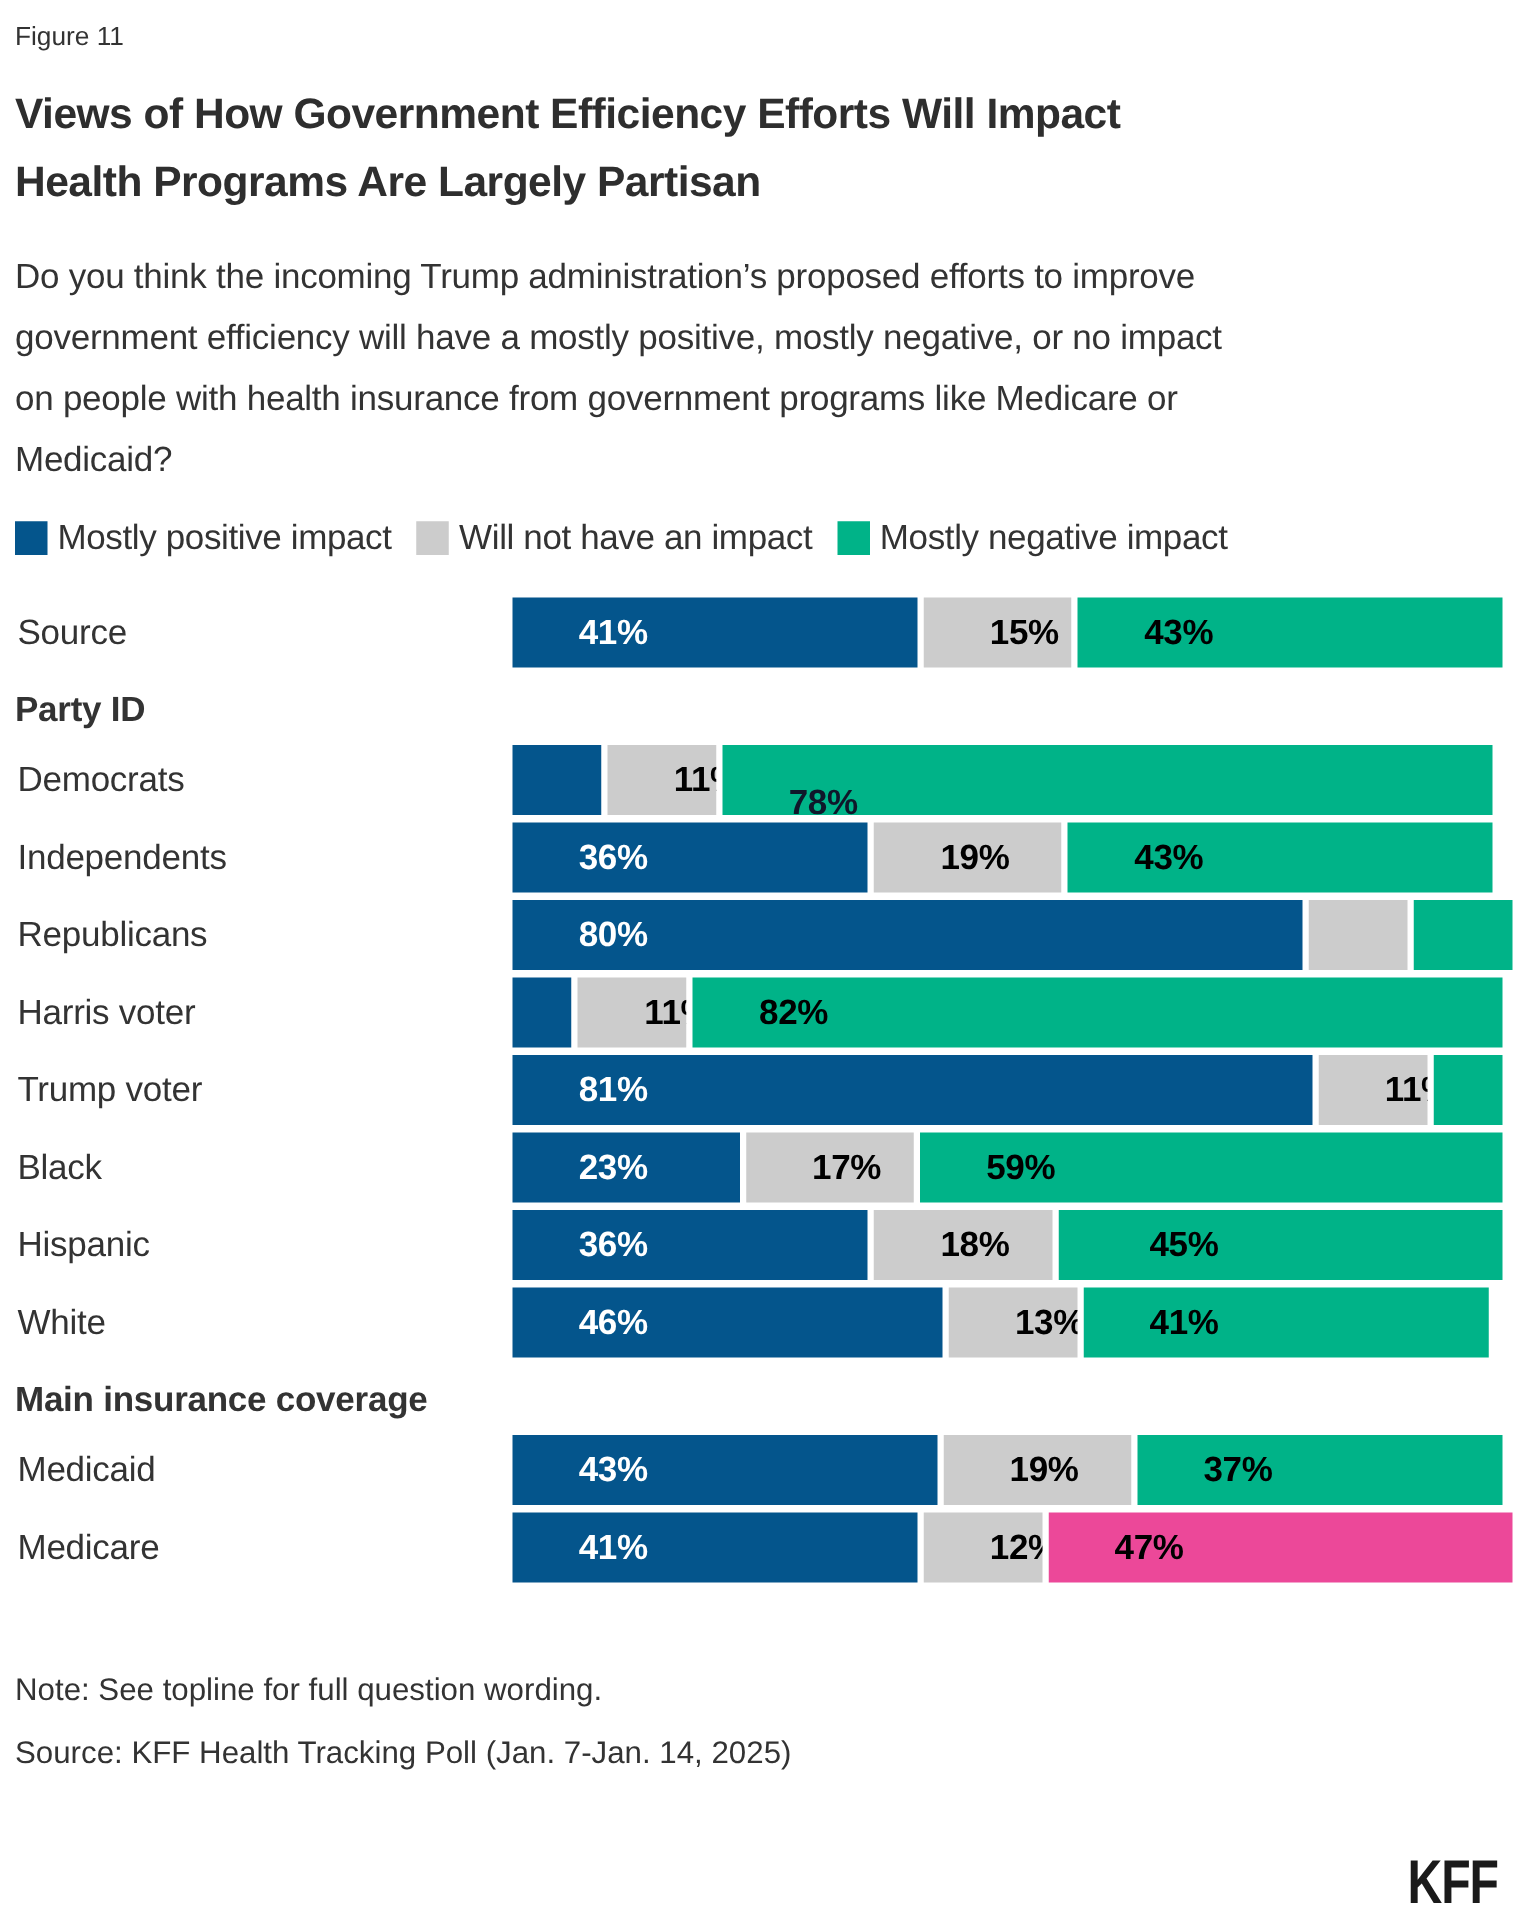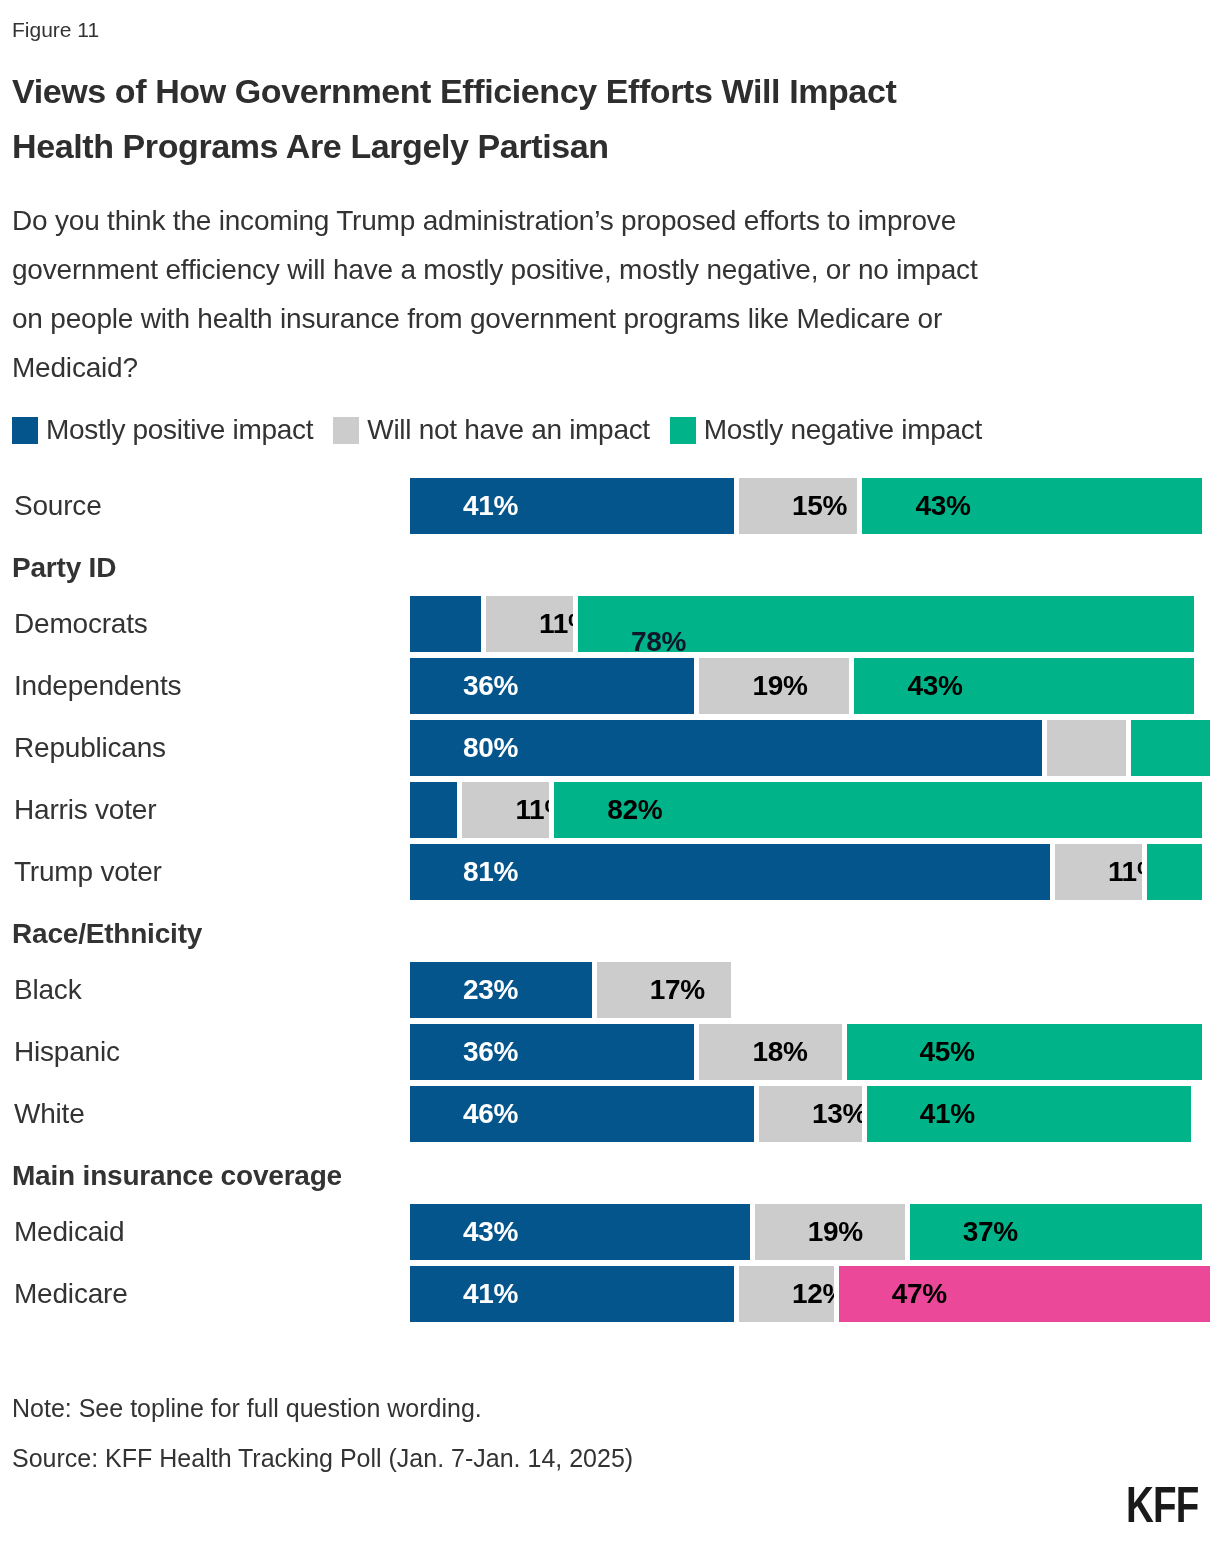--- a/index.html
+++ b/index.html
@@ -163,29 +163,31 @@
         <div class="bar">
           <div class="segment" style="width: 639.9px; background: rgb(4, 85, 140);">
             <span class="segment-label" style="color: rgb(255, 255, 255);">81%</span>
           </div>
           <div class="segment" style="width: 86.9px; background: rgb(204, 204, 204);">
             <span class="segment-label" style="color: rgb(0, 0, 0);">11%</span>
           </div>
           <div class="segment" style="width: 55.3px; background: rgb(0, 179, 136);"></div>
         </div>
       </div>
-      <div class="section-header">Race/Ethnicity</div>
       <div class="bar-row">
         <div class="row-label">Black</div>
         <div class="bar">
           <div class="segment" style="width: 181.7px; background: rgb(4, 85, 140);">
             <span class="segment-label" style="color: rgb(255, 255, 255);">23%</span>
           </div>
           <div class="segment" style="width: 134.3px; background: rgb(204, 204, 204);">
             <span class="segment-label" style="color: rgb(0, 0, 0);">17%</span>
+          </div>
+          <div class="segment" style="width: 466.1px; background: rgb(0, 179, 136);">
+            <span class="segment-label" style="color: rgb(0, 0, 0);">59%</span>
           </div>
         </div>
       </div>
       <div class="bar-row">
         <div class="row-label">Hispanic</div>
         <div class="bar">
           <div class="segment" style="width: 284.4px; background: rgb(4, 85, 140);">
             <span class="segment-label" style="color: rgb(255, 255, 255);">36%</span>
           </div>
           <div class="segment" style="width: 142.2px; background: rgb(204, 204, 204);">

